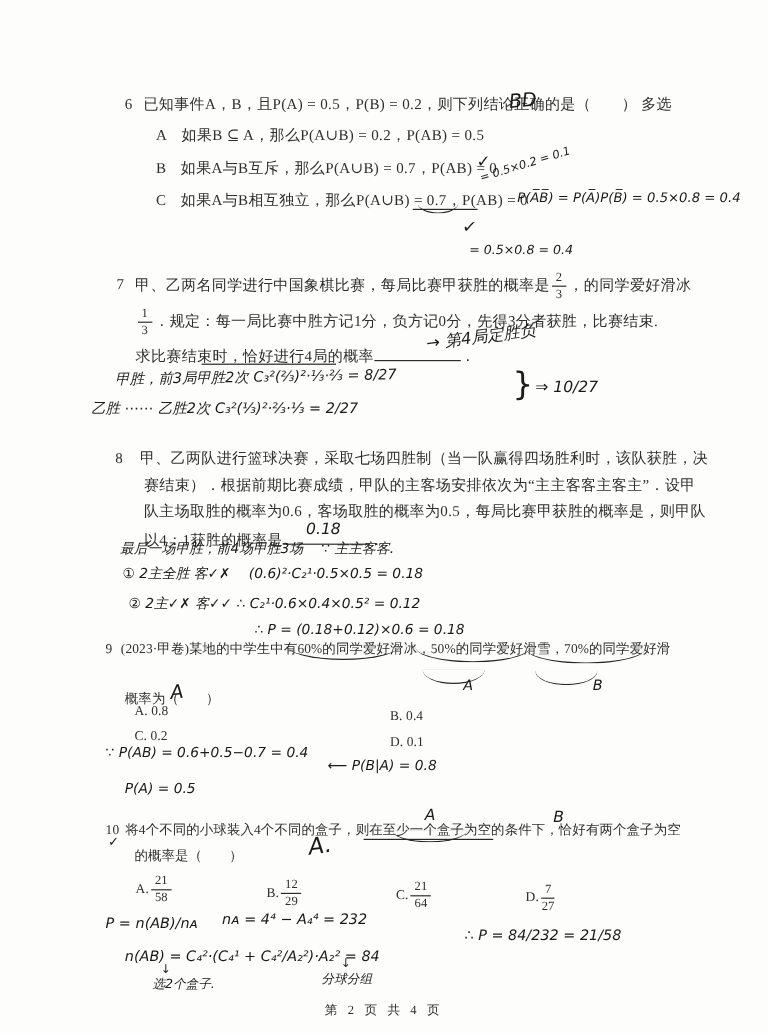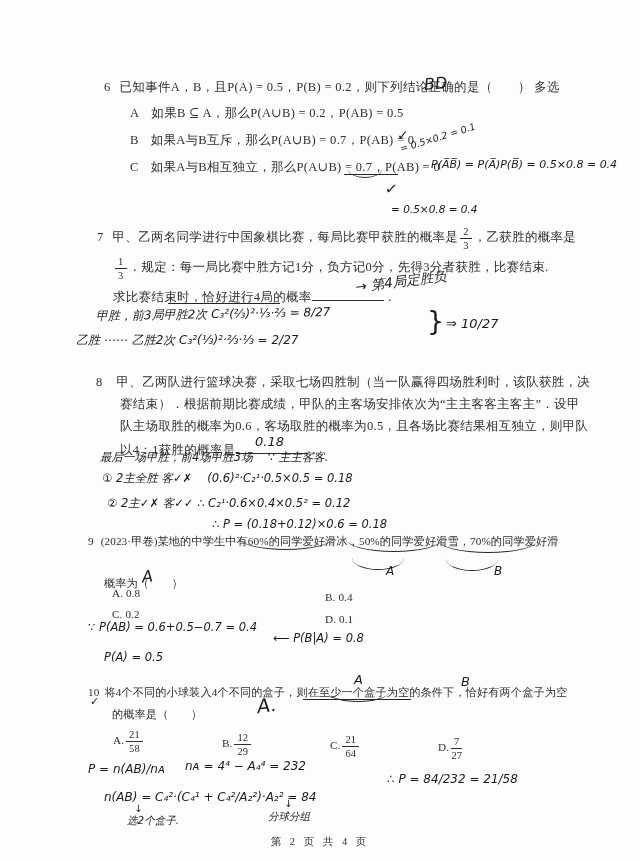--- a/index.html
+++ b/index.html
@@ -44,41 +44,41 @@
   <span class="hw" style="left:424px;top:74px;font-size:16px;transform:rotate(-5deg)">BD</span>
   <span class="hw" style="left:397px;top:127px;font-size:14px">✓</span>
   <span class="hw" style="left:402px;top:143px;font-size:9.5px;transform:rotate(-17deg);transform-origin:left bottom">= 0.5×0.2 = 0.1</span>
   <span class="hw" style="left:431px;top:158px;font-size:11px">P(A̅B̅) = P(A̅)P(B̅) = 0.5×0.8 = 0.4</span>
   <span class="hw" style="left:385px;top:180px;font-size:15px;transform:rotate(6deg)">✓</span>
   <span class="hw" style="left:391px;top:203px;font-size:10.5px">= 0.5×0.8 = 0.4</span>
   <div class="ul" style="left:344px;top:163px;width:54px;height:11px"></div>
   <div class="arc" style="left:348px;top:169px;width:34px;height:8px"></div>
 
   <div class="pt" style="left:97px;top:226px">
-    <span class="qnum">7</span><span>甲、乙两名同学进行中国象棋比赛，每局比赛甲获胜的概率是</span><span class="frac"><span class="ft">2</span><span class="fb">3</span></span><span>，乙获胜的概率是</span>
+    <span class="qnum">7</span><span>甲、乙两名同学进行中国象棋比赛，每局比赛甲获胜的概率是</span><span class="frac"><span class="ft">2</span><span class="fb">3</span></span><span>，的同学爱好滑冰</span>
   </div>
   <div class="pt" style="left:113px;top:256px">
     <span class="frac"><span class="ft">1</span><span class="fb">3</span></span><span>．规定：每一局比赛中胜方记1分，负方记0分，先得3分者获胜，比赛结束.</span>
   </div>
   <div class="pt" style="left:113px;top:287px">
     <span>求比赛结束时，恰好进行4局的概率</span><span class="blank"></span><span>．</span>
   </div>
   <div class="ul" style="left:168px;top:290px;width:112px;height:13px"></div>
 
   <span class="hw" style="left:355px;top:273px;font-size:13.5px;transform:rotate(-7deg)">→ 第4局定胜负</span>
   <span class="hw" style="left:96px;top:307px;font-size:12px;transform:rotate(-1deg)">甲胜，前3局甲胜2次  C₃²(⅔)²·⅓·⅔ = 8/27</span>
   <span class="hw" style="left:76px;top:333px;font-size:12px">乙胜 ⋯⋯ 乙胜2次  C₃²(⅓)²·⅔·⅓ = 2/27</span>
   <span class="hw" style="left:427px;top:305px;font-size:27px;font-style:normal">}</span>
   <span class="hw" style="left:446px;top:316px;font-size:13px">⇒ 10/27</span>
 
   <div class="pt" style="left:96px;top:374px">
     <span class="qnum" style="margin-right:14px">8</span><span>甲、乙两队进行篮球决赛，采取七场四胜制（当一队赢得四场胜利时，该队获胜，决</span>
   </div>
   <div class="pt" style="left:120px;top:396px"><span>赛结束）．根据前期比赛成绩，甲队的主客场安排依次为“主主客客主客主”．设甲</span></div>
-  <div class="pt" style="left:120px;top:418px"><span>队主场取胜的概率为0.6，客场取胜的概率为0.5，且各场比赛结果相互独立，则甲队</span></div>
+  <div class="pt" style="left:120px;top:418px"><span>队主场取胜的概率为0.6，客场取胜的概率为0.5，每局比赛甲获胜的概率是，则甲队</span></div>
   <div class="pt" style="left:120px;top:440px">
     <span>以4：1获胜的概率是</span><span class="blank"></span><span>．</span>
   </div>
 
   <span class="hw" style="left:255px;top:434px;font-size:13px">0.18</span>
   <span class="hw" style="left:100px;top:451px;font-size:11.5px">最后一场甲胜，前4场甲胜3场　 ∵ 主主客客.</span>
   <span class="hw" style="left:102px;top:472px;font-size:11.5px">① 2主全胜 客✓✗　 (0.6)²·C₂¹·0.5×0.5 = 0.18</span>
   <span class="hw" style="left:107px;top:497px;font-size:11.5px">② 2主✓✗ 客✓✓ ∴ C₂¹·0.6×0.4×0.5² = 0.12</span>
   <span class="hw" style="left:212px;top:518px;font-size:11.5px">∴ P = (0.18+0.12)×0.6 = 0.18</span>
 

